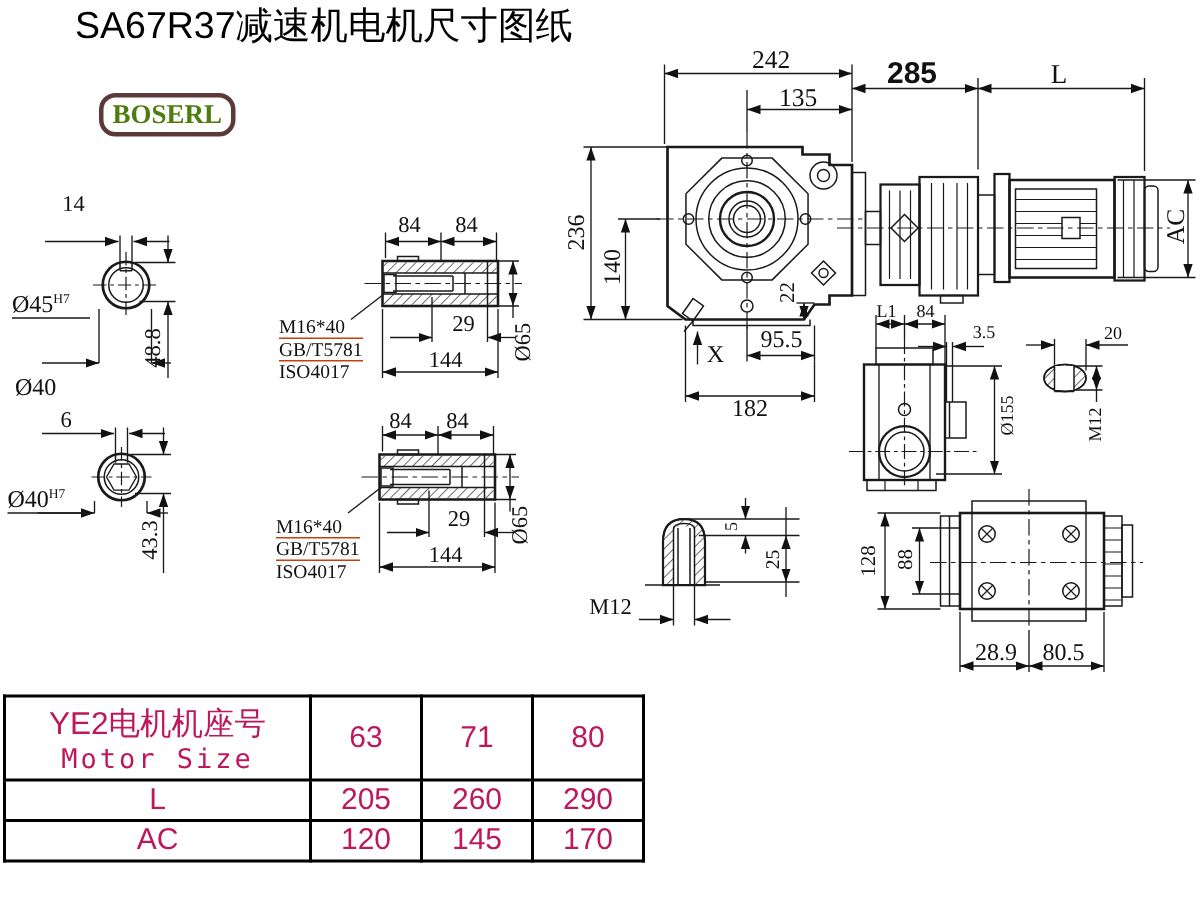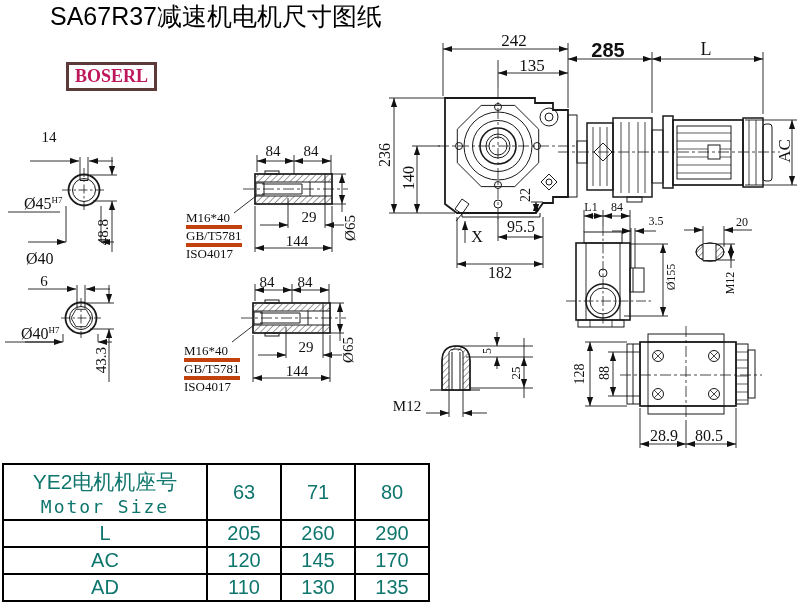--- a/index.html
+++ b/index.html
@@ -7,32 +7,32 @@
         font-family:"Liberation Sans",sans-serif;color:#111;}
   #title{position:absolute;left:3px;top:0px;font-weight:normal;font-size:25px;color:#000;
          letter-spacing:0px;white-space:nowrap;margin-left:47px;}
   #logo{position:absolute;left:66px;top:62px;border:3px solid #5d3a3a;background:#fff;
         padding:1px 6px;font-family:"Liberation Serif","DejaVu Serif",serif;font-weight:bold;
         font-size:18px;color:#2a2ad0;}
   svg{position:absolute;left:0;top:0;}
   .lbl{position:absolute;font-family:"Liberation Serif","DejaVu Serif",serif;font-size:15px;
        color:#111;white-space:nowrap;line-height:1;transform:translate(-50%,-50%);}
   .rot{transform:translate(-50%,-50%) rotate(-90deg);}
-  .la{transform:none;margin-left:16px;}
+  .la{transform:none;}
   .s12{font-size:12px}.s13{font-size:13px}.s14{font-size:14px}.s16{font-size:16px}
   .s17{font-size:17px}.s18{font-size:18px}
   .bdim{font-family:"Liberation Sans",sans-serif;font-weight:bold;font-size:20px;transform:translate(-50%,-50%);}
   .sup{font-size:9px;position:relative;top:-6px;}
   .specblock{position:absolute;font-family:"Liberation Serif","DejaVu Serif",serif;
              font-size:13px;line-height:1.08;color:#111;}
-  .specblock .u{border-bottom:4px solid #c2410c;padding-bottom:0px;font-family:Liberation Serif, serif;}
+  .specblock .u{border-bottom:1px solid #c2410c;padding-bottom:0px;font-family:Liberation Serif, serif;}
   table.size-table{position:absolute;left:2px;top:463px;border-collapse:collapse;
                    table-layout:fixed;background:#fff;}
   table.size-table td{border:2px solid #000;text-align:center;vertical-align:middle;
-                      font-family:"Liberation Sans",sans-serif;font-size:20px;color:#0f766e;
+                      font-family:"Liberation Sans",sans-serif;font-size:20px;color:#be185d;
                       padding:0;}
   td.hcell{width:202px;height:54px;}
   td.ncell{width:72px;}
   tr.r{height:27px;}
   .hcn{font-size:21px;}
   .hen{font-family:"DejaVu Sans Mono","Liberation Mono",monospace;font-size:18px;letter-spacing:2px;}
 </style>
 </head>
 <body>
 
@@ -287,21 +287,21 @@
       <path d="M640,352 H608 M640,396 H608"></path>
       <line x1="613" y1="352" x2="613" y2="396" marker-start="url(#as)" marker-end="url(#ae)"></line>
       <path d="M640,408 V448 M686,420 V448 M736,408 V448"></path>
       <line x1="640" y1="444" x2="686" y2="444" marker-start="url(#as)" marker-end="url(#ae)"></line>
       <line x1="686" y1="444" x2="736" y2="444" marker-start="url(#as)" marker-end="url(#ae)"></line>
     </g>
   </g>
 </svg>
 
 <div id="title">SA67R37减速机电机尺寸图纸</div>
-<div id="logo" style="color: #be185d; border-color: rgb(93, 58, 58);">BOSERL</div>
+<div id="logo" style="color: #4d7c0f; border-color: rgb(93, 58, 58); border-radius: 11px;">BOSERL</div>
 
 <div class="lbl" style="left:49px;top:137px">14</div>
 <div class="lbl la s16" style="left:8px;top:196px"><span>Ø45</span><span class="sup">H7</span></div>
 <div class="lbl rot" style="left:103px;top:232px">48.8</div>
 <div class="lbl la s16" style="left:10px;top:251px">Ø40</div>
 
 <div class="lbl" style="left:44px;top:281px">6</div>
 <div class="lbl la s16" style="left:5px;top:326px"><span>Ø40</span><span class="sup">H7</span></div>
 <div class="lbl rot" style="left:101px;top:360px">43.3</div>
 
@@ -371,22 +371,16 @@
     <td>205</td>
     <td>260</td>
     <td>290</td>
   </tr>
   <tr class="r">
     <td>AC</td>
     <td>120</td>
     <td>145</td>
     <td>170</td>
   </tr>
-  <tr class="r">
-    <td>AD</td>
-    <td>110</td>
-    <td>130</td>
-    <td>135</td>
-  </tr>
 </tbody>
     </table>
 
 </div>
 
 </body></html>

